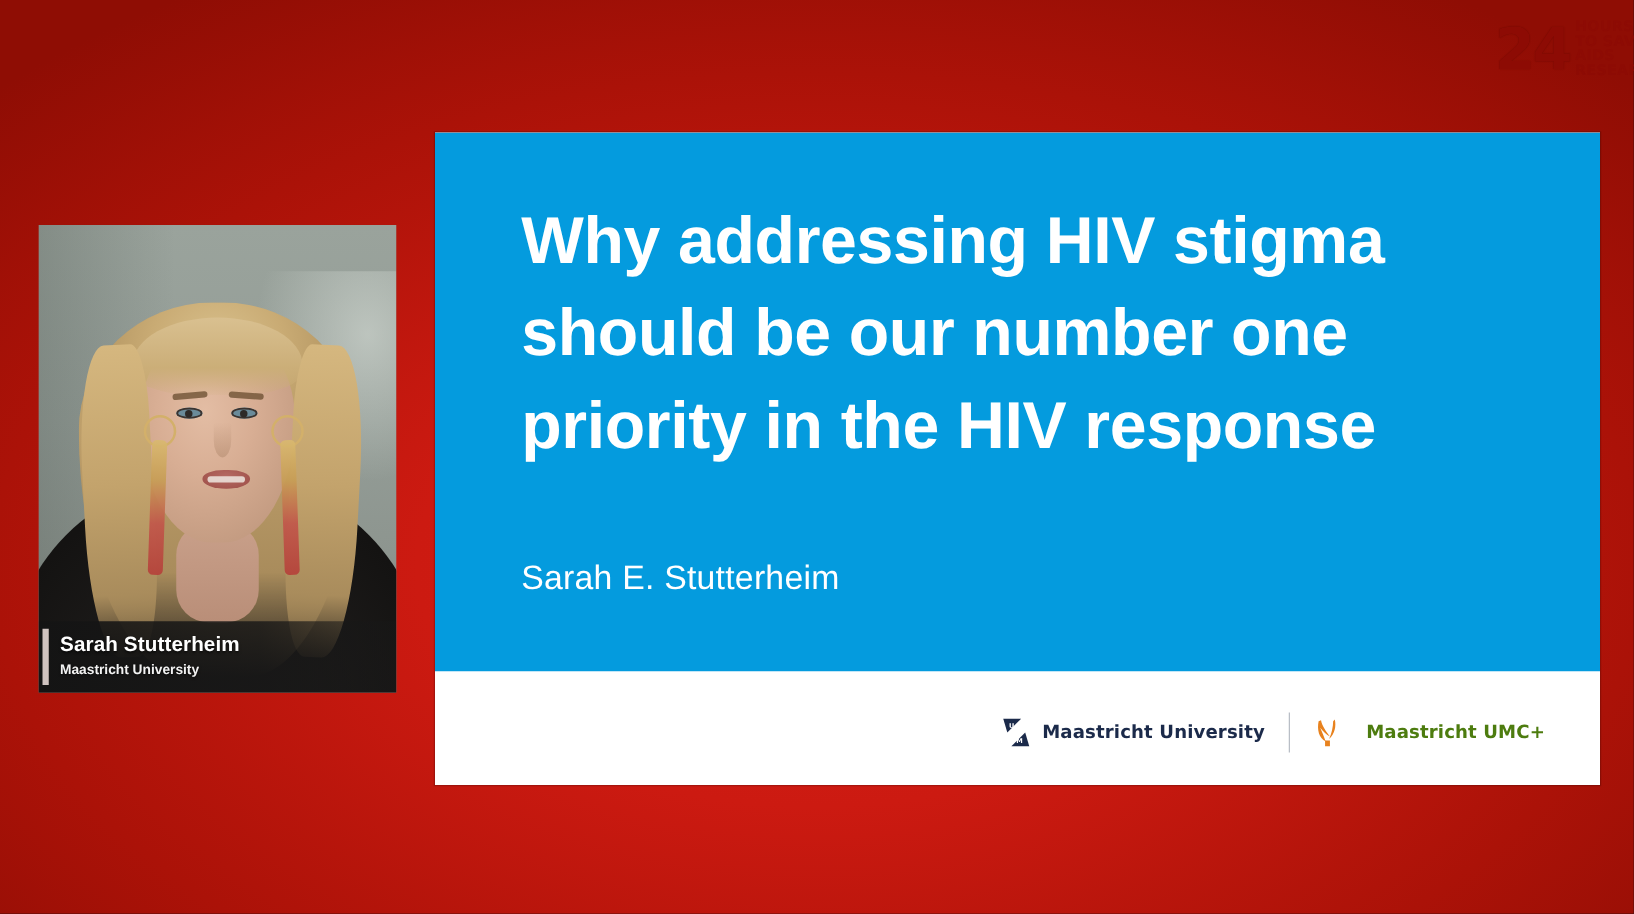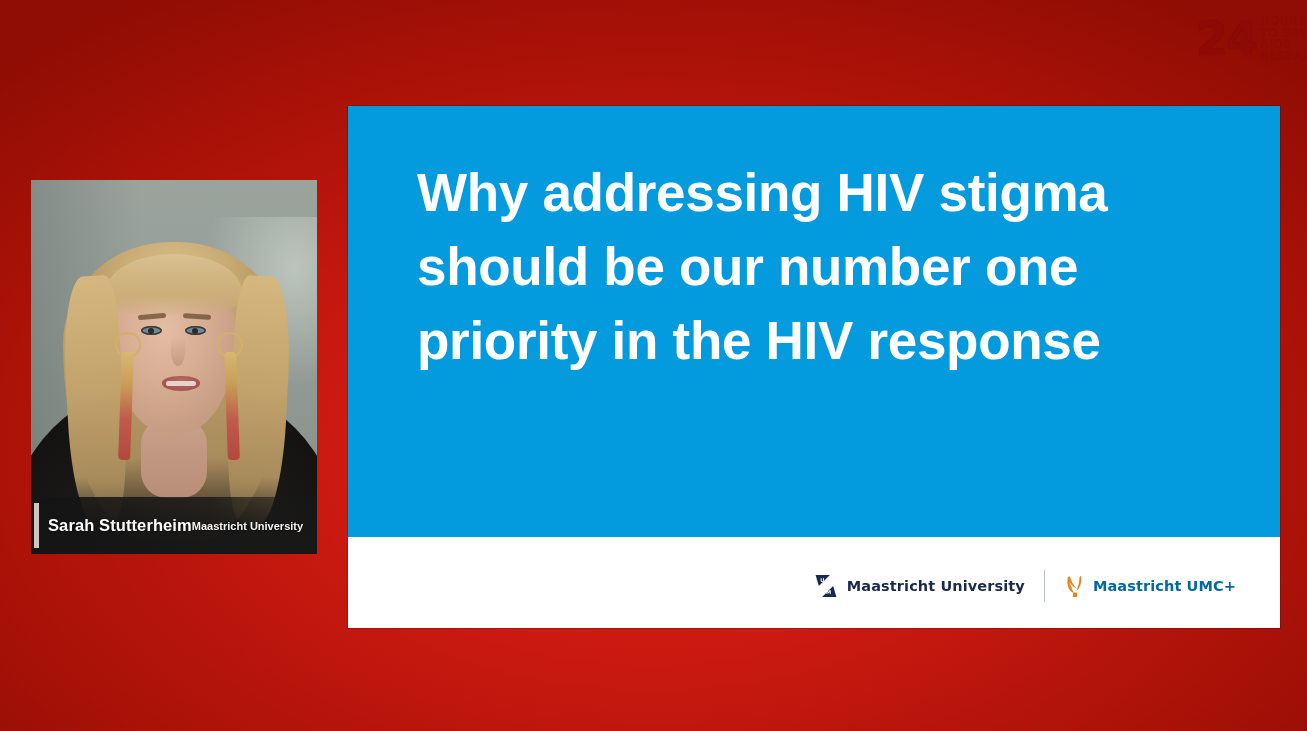--- a/index.html
+++ b/index.html
@@ -251,20 +251,21 @@
   #name-plate .accent {
     width: 5px;
     height: 45px;
     background: #cfc3c0;
     margin-left: 3px;
     flex: 0 0 auto;
   }
   #name-plate .txt {
     margin-left: 9px;
     display: flex;
+    flex-direction: column;
     justify-content: center;
   }
   #name-plate .nm {
     color: #ffffff;
     font-weight: bold;
     font-size: 16.5px;
     line-height: 19px;
     letter-spacing: 0.1px;
     text-shadow: 0 1px 2px rgba(0,0,0,.6);
   }
@@ -362,21 +363,21 @@
   }
   .partner { display: flex; align-items: center; }
   .partner .label {
     font-family: "DejaVu Sans", sans-serif;
     font-weight: bold;
     font-size: 14.5px;
     letter-spacing: 0.1px;
     white-space: nowrap;
   }
   #mu .label { color: #1b2a4a; margin-left: 8px; }
-  #umc .label { color: #0369a1; margin-left: 7px; }
+  #umc .label { color: #4d7c0f; margin-left: 20px; }
   #logo-divider {
     width: 1px;
     height: 32px;
     background: #b9bec6;
     margin: 0 19px;
   }
 </style>
 </head>
 <body>
 
@@ -421,20 +422,21 @@
         <div class="nm">Sarah Stutterheim</div>
         <div class="aff">Maastricht University</div>
       </div>
     </div>
   </div>
 
   <div id="slide">
 
     <div id="slide-body">
       <div id="slide-title">Why addressing HIV stigma should be our number one priority in the HIV response</div>
+      <div id="slide-author">Sarah E. Stutterheim</div>
     </div>
 
     <div id="slide-footer">
 
 
       <div id="partner-logos">
 
         <div class="partner" id="mu">
           <svg width="26" height="26" viewBox="0 0 40 40">
             <path d="M4 3 L26 3 L9 20 Z" fill="#1b2a4a"></path>

